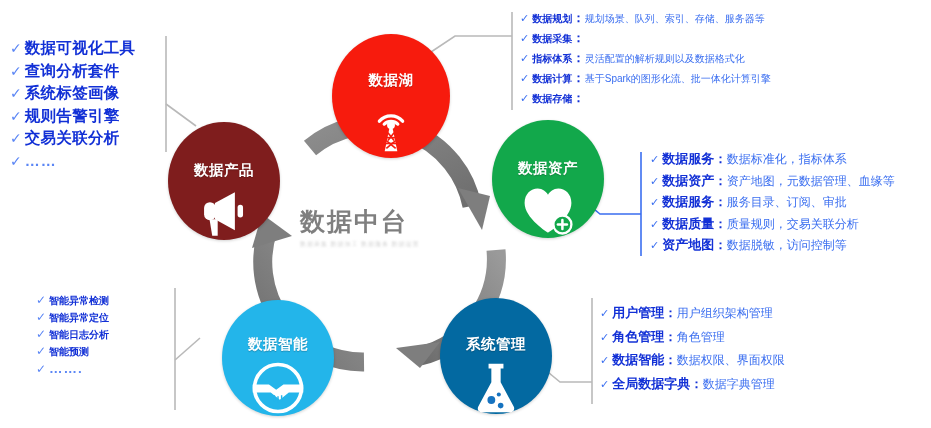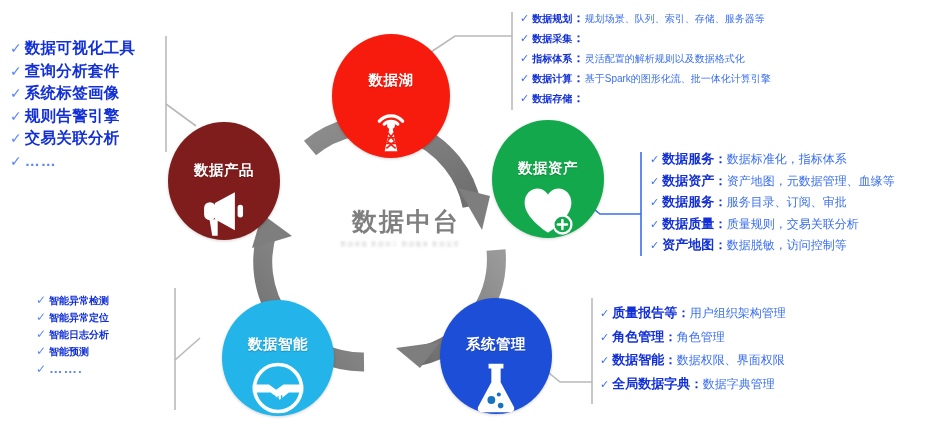--- a/index.html
+++ b/index.html
@@ -14,21 +14,21 @@
 
   
   #lines{position:absolute;left:0;top:0;width:931px;height:428px;pointer-events:none;}
 
   
   #ring{position:absolute;left:244px;top:110px;width:272px;height:272px;}
 
   
   .hub{
     position:absolute;left:300px;top:208px;width:160px;
-    text-align:right;
+    text-align:left;
     font-family:Liberation Serif, serif;
   }
   .hub-title{
     font-size:25px;font-weight:bold;color:#7f7f7f;
     letter-spacing:2px;line-height:1.1;
     text-shadow:0 1px 0 #ffffff;
   }
   .hub-sub{
     margin-top:4px;font-size:6px;color:#cfcfcf;
     letter-spacing:1px;filter:blur(1.1px);
@@ -176,21 +176,21 @@
     <svg class="node-icon" width="58" height="54" viewBox="0 0 64 60">
       <path d="M32 54 C32 54 6 38 6 21 C6 11 13 5 20.5 5 C26 5 30 8.5 32 12 C34 8.5 38 5 43.5 5 C51 5 58 11 58 21 C58 38 32 54 32 54 Z" fill="#ffffff"></path>
       <circle cx="48" cy="45" r="10" fill="#12a84b" stroke="#ffffff" stroke-width="2.6"></circle>
       <g stroke="#ffffff" stroke-width="2.8" stroke-linecap="round">
         <line x1="48" y1="40" x2="48" y2="50"></line>
         <line x1="43" y1="45" x2="53" y2="45"></line>
       </g>
     </svg>
   </div>
 
-  <div class="node" id="node-sys" style="background: #1d4ed8;">
+  <div class="node" id="node-sys" style="background: #0369a1;">
     <div class="node-label">系统管理</div>
     <svg class="node-icon" width="50" height="54" viewBox="0 0 52 58">
       <path d="M18 4 L34 4 L34 9 L31 9 L31 24 L45 50 C46.6 53.4 44.6 56 41 56 L11 56 C7.4 56 5.4 53.4 7 50 L21 24 L21 9 L18 9 Z" fill="#ffffff"></path>
       <g fill="#1673c0">
         <circle cx="21" cy="43" r="4.2"></circle>
         <circle cx="31" cy="49" r="3"></circle>
         <circle cx="29" cy="37" r="2.2"></circle>
       </g>
     </svg>
   </div>
@@ -333,21 +333,21 @@
         <span class="tick">✓</span>
         <span class="bold">资产地图</span>
         <span class="colon">：</span>
         <span class="desc">数据脱敏，访问控制等</span>
       </div>
     </div>
 
   <div class="block" id="block-sys" style="left:600px;top:306px;">
       <div class="row">
         <span class="tick">✓</span>
-        <span class="bold">质量报告等</span>
+        <span class="bold">用户管理</span>
         <span class="colon">：</span>
         <span class="desc">用户组织架构管理</span>
       </div>
       <div class="row">
         <span class="tick">✓</span>
         <span class="bold">角色管理</span>
         <span class="colon">：</span>
         <span class="desc">角色管理</span>
       </div>
       <div class="row">

